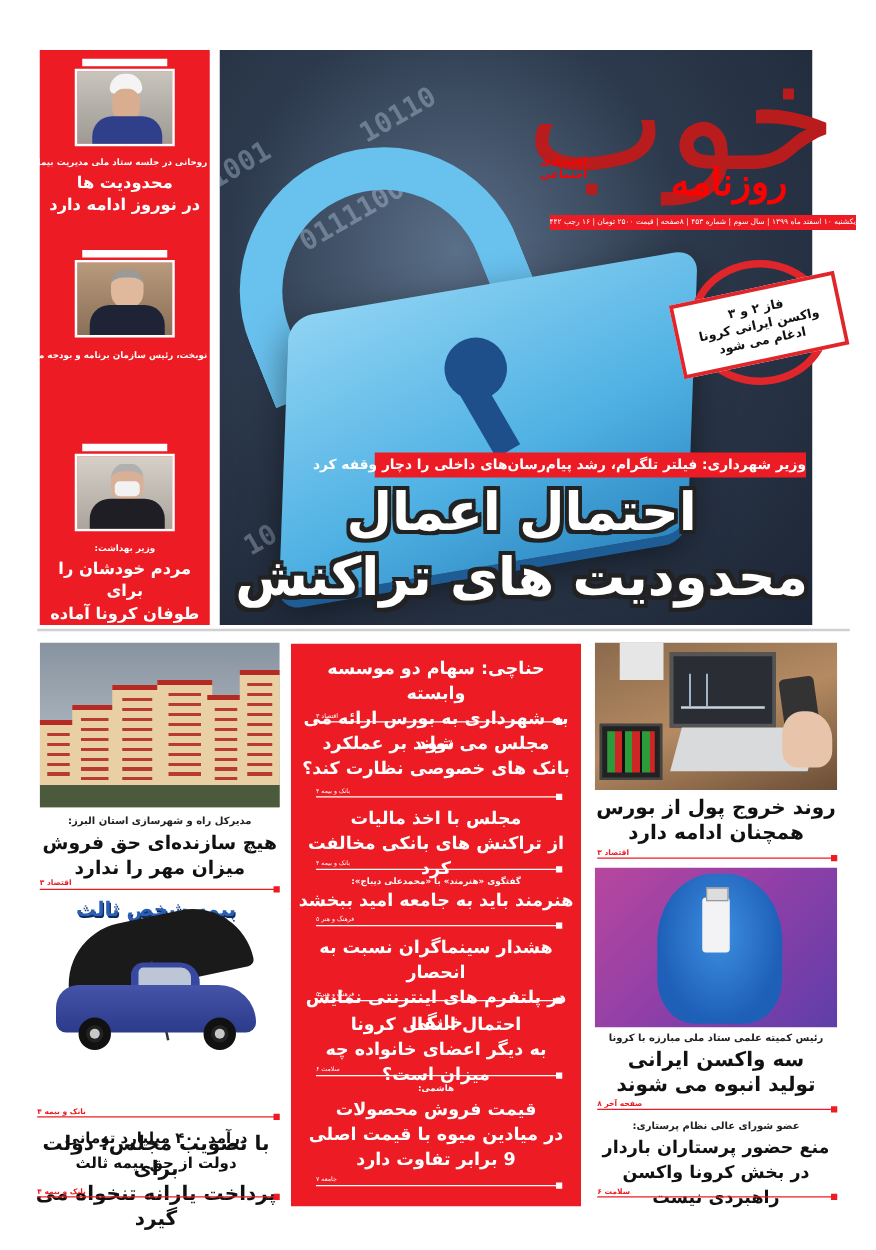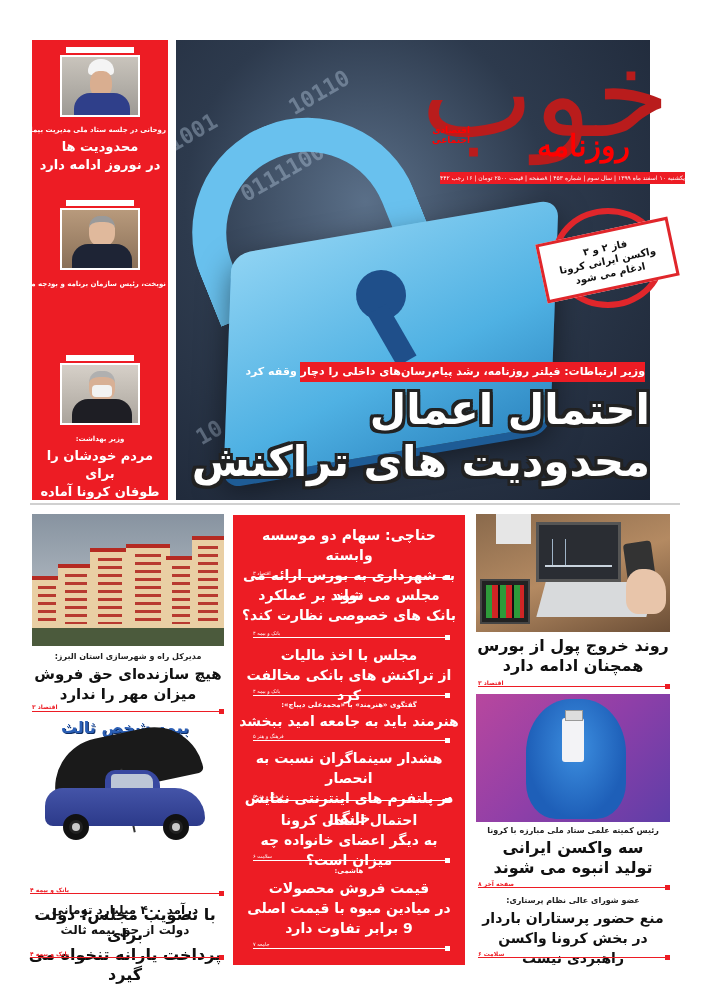--- a/index.html
+++ b/index.html
@@ -30,21 +30,21 @@
   .dateline { position: absolute; left: 440px; top: 172px; width: 245px; height: 12px; background: #ed1c24; color: #fff; font-size: 6px; line-height: 12px; text-align: center; white-space: nowrap; overflow: hidden; }
 
   
   .stamp { position: absolute; left: 540px; top: 208px; width: 135px; height: 100px; }
   .stamp-ring { position: absolute; left: 12px; top: 0; width: 112px; height: 100px; border: 6px solid #e0262b; border-radius: 50%; }
   .stamp-box { position: absolute; left: 0; top: 22px; width: 135px; height: 60px; background: #fff; border: 3px solid #e0262b; transform: rotate(-12deg); display: flex; flex-direction: column; justify-content: center; align-items: center; }
   .stamp-box div { font-size: 10px; font-weight: bold; color: #111; line-height: 13px; }
 
   
   .hero-kicker { position: absolute; left: 300px; top: 362px; width: 345px; height: 20px; background: #ed1c24; color: #fff; font-size: 11px; font-weight: bold; text-align: center; line-height: 20px; white-space: nowrap; }
-  .hero-title { position: absolute; left: 185px; width: 465px; color: #fff; font-weight: bold; font-size: 42px; line-height: 50px;
+  .hero-title { position: absolute; left: 185px; width: 465px; text-align: center; color: #fff; font-weight: bold; font-size: 42px; line-height: 50px;
                 text-shadow: -3px -3px 0 #222, 3px -3px 0 #222, -3px 3px 0 #222, 3px 3px 0 #222, 0 3px 0 #222, 3px 0 0 #222, -3px 0 0 #222, 0 -3px 0 #222; }
 
   
   .h-divider { position: absolute; left: 30px; top: 503px; width: 650px; height: 2px; background: #d0d0d0; }
   .photo { position: absolute; overflow: hidden; }
   .kicker { position: absolute; font-size: 8px; font-weight: bold; color: #222; text-align: center; white-space: nowrap; }
   .headline { position: absolute; font-size: 15px; font-weight: bold; color: #111; text-align: center; line-height: 20px; }
   .rule { position: absolute; height: 1px; background: #ed1c24; }
   .rule::after { content: ""; position: absolute; right: -2px; top: -2px; width: 5px; height: 5px; background: #ed1c24; }
   .tag { position: absolute; font-size: 6px; color: #ed1c24; font-weight: bold; white-space: nowrap; }
@@ -145,21 +145,21 @@
 
 <div class="stamp">
   <div class="stamp-ring"></div>
   <div class="stamp-box">
     <div>فاز ۲ و ۳</div>
     <div>واکسن ایرانی کرونا</div>
     <div>ادغام می شود</div>
   </div>
 </div>
 
-<div class="hero-kicker">وزیر ارتباطات: فیلتر روزنامه، رشد پیام‌رسان‌های داخلی را دچار وقفه کرد</div>
+<div class="hero-kicker">وزیر شهرداری: فیلتر تلگرام، رشد پیام‌رسان‌های داخلی را دچار وقفه کرد</div>
 <div class="hero-title" style="top:385px">احتمال اعمال</div>
 <div class="hero-title" style="top:437px">محدودیت های تراکنش</div>
 
 <div class="h-divider"></div>
 
 <div class="photo" style="left:32px;top:514px;width:192px;height:132px;">
   <div class="bldg-sky"></div>
   <div class="bldg" style="left:0;width:30px;height:52px"></div>
   <div class="bldg" style="left:26px;width:36px;height:64px"></div>
   <div class="bldg" style="left:58px;width:40px;height:80px"></div>

